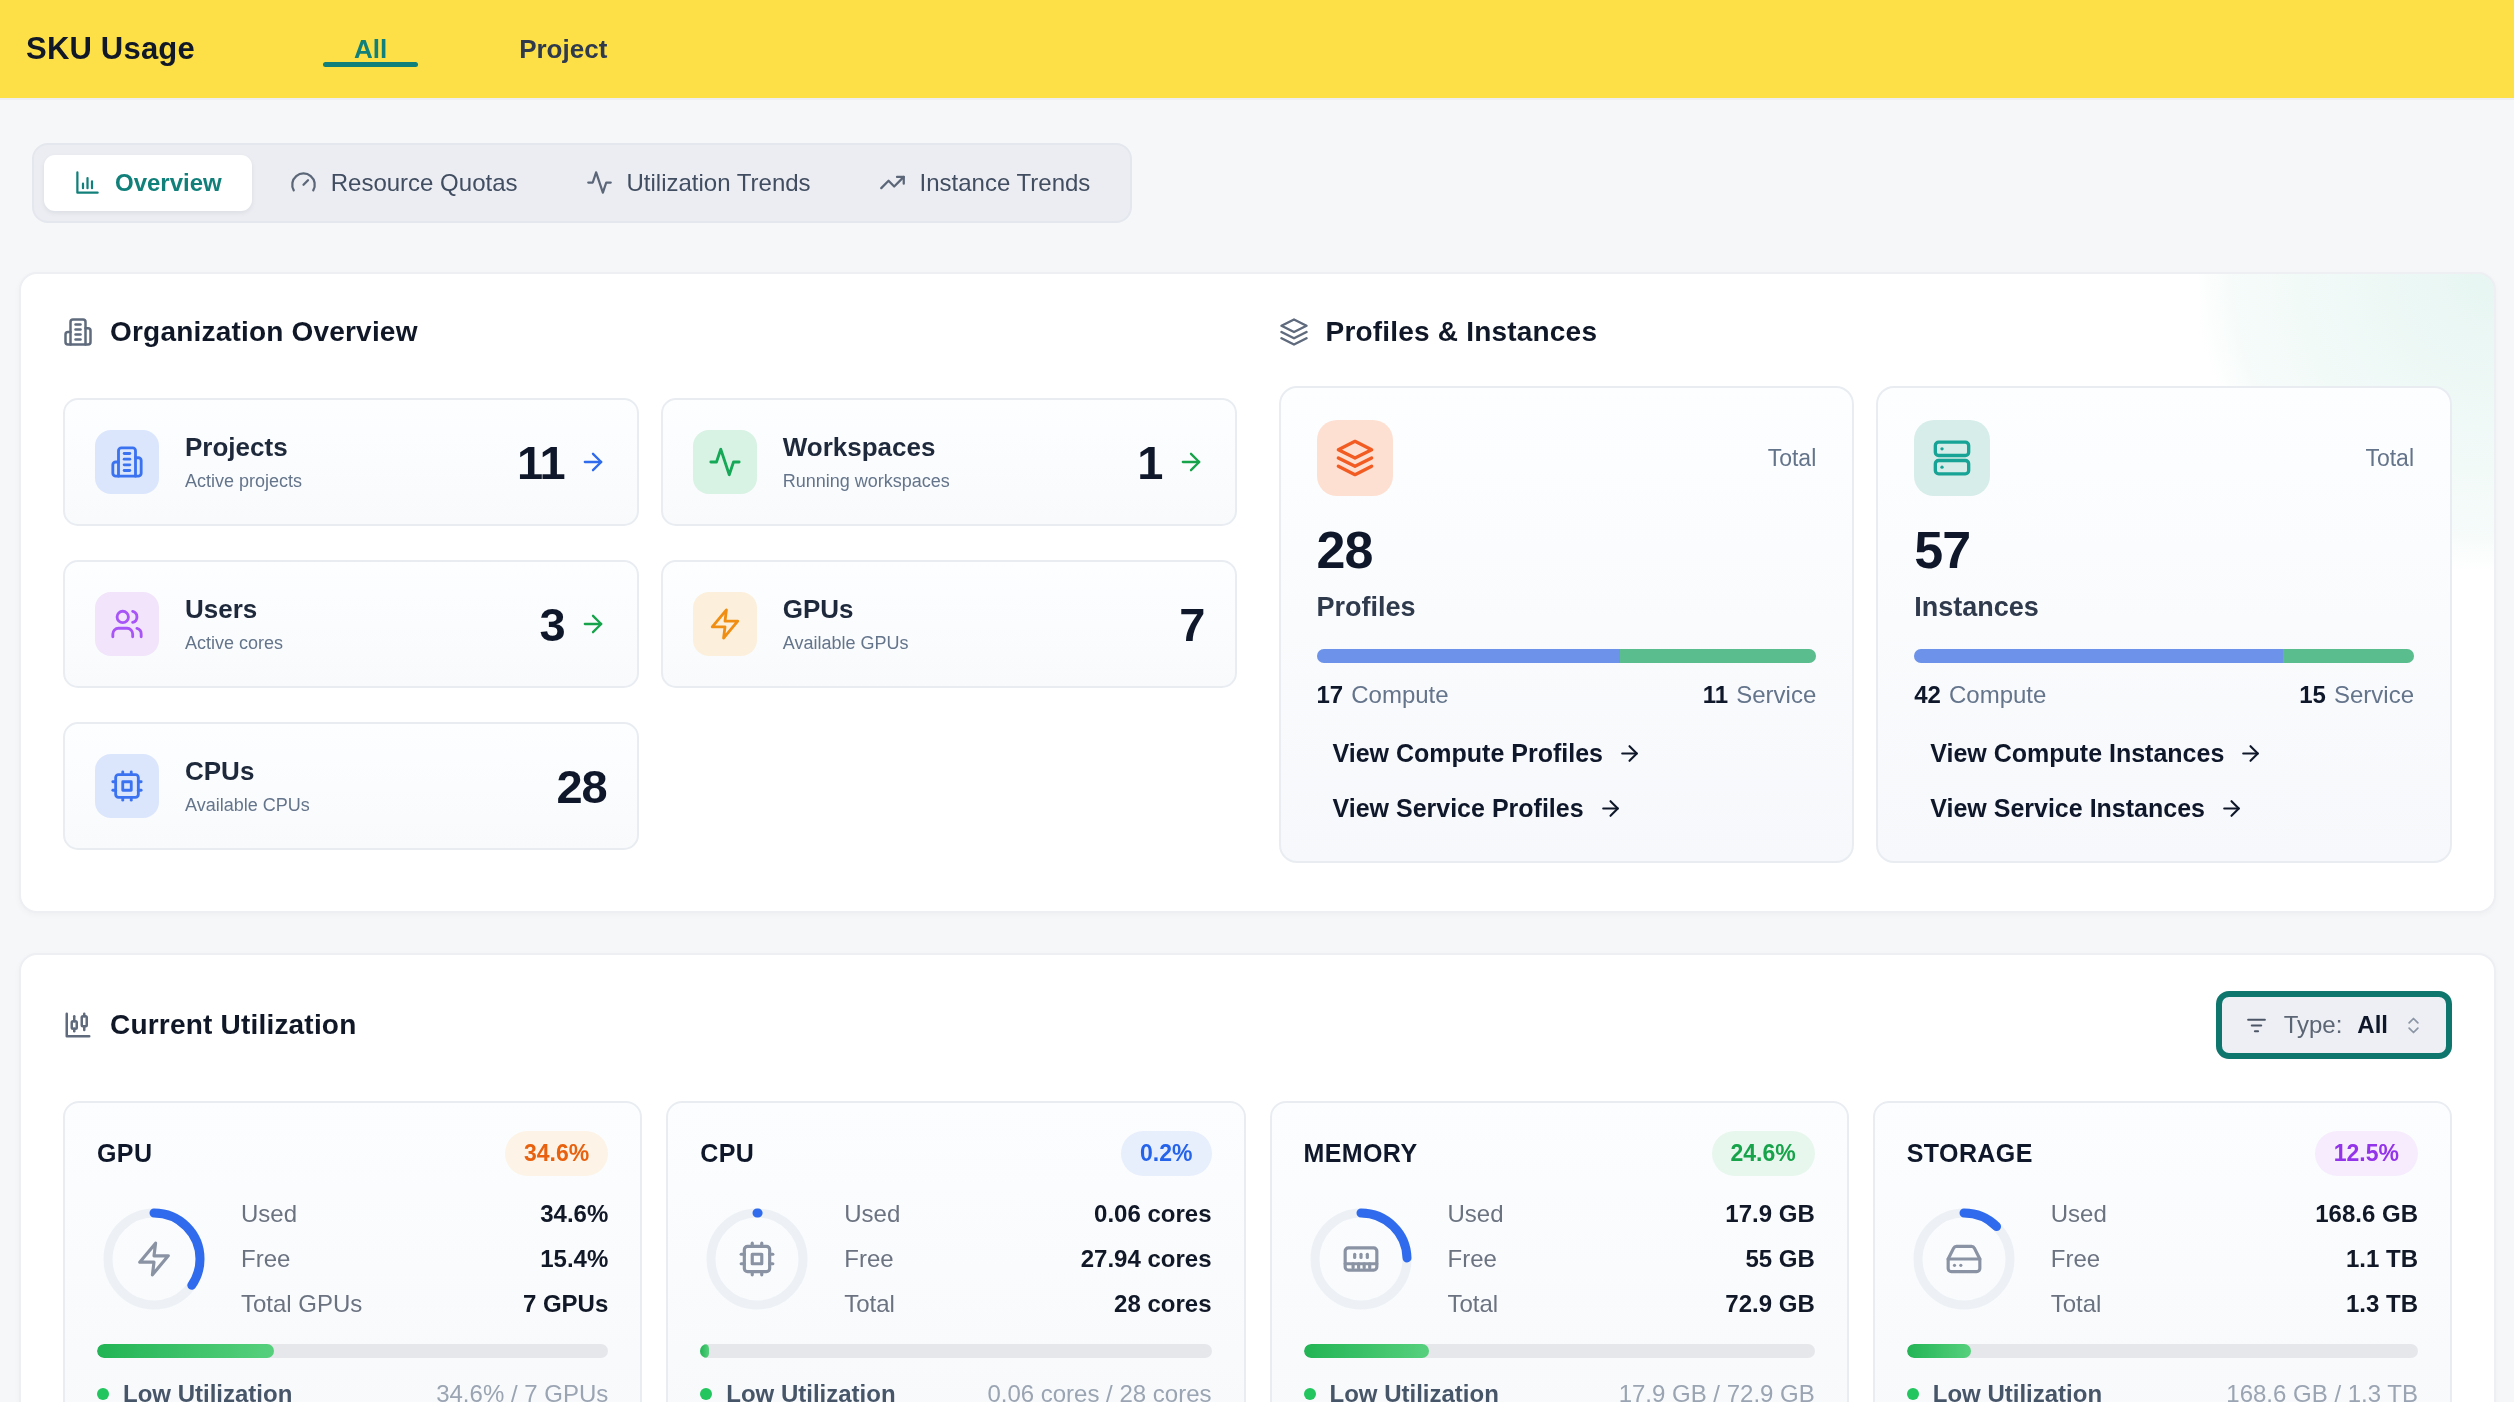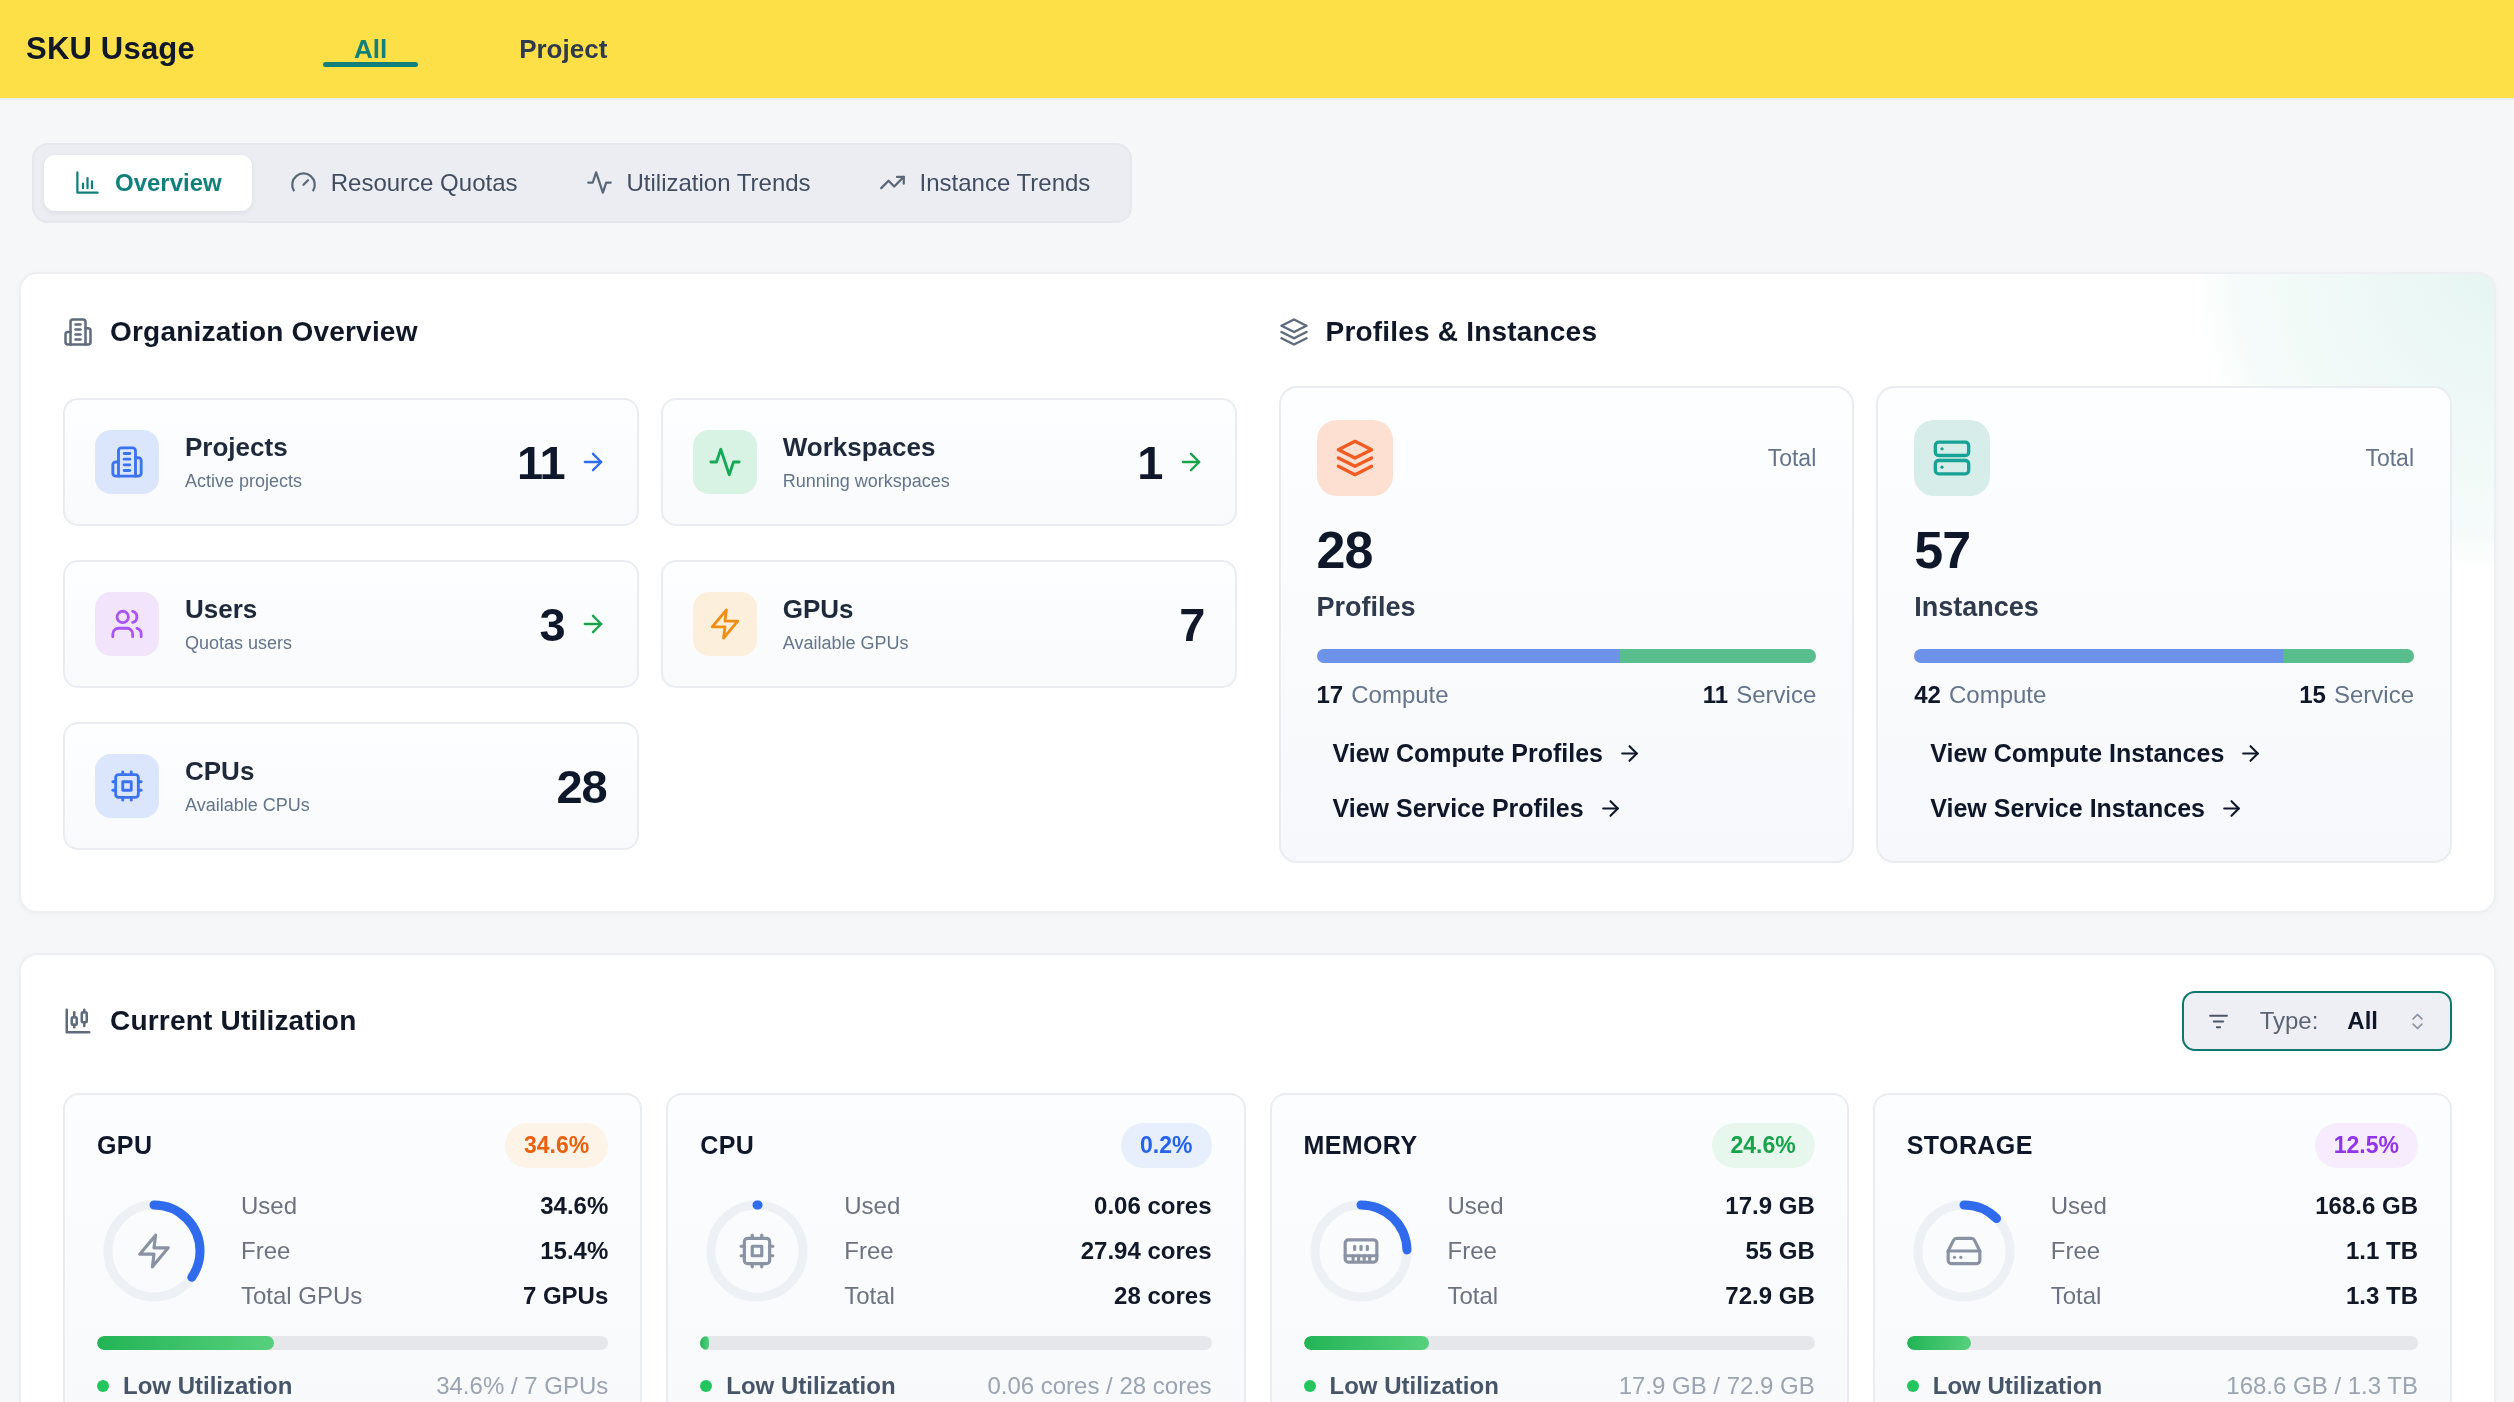--- a/index.html
+++ b/index.html
@@ -99,21 +99,21 @@
   .pi-counts { display:flex; justify-content:space-between; margin-top:18px; font-size:24px; color:#64748b; }
   .pi-counts b { color:#0f172a; font-weight:700; margin-right:8px; }
   .pi-links { margin-top:30px; padding-left:16px; }
   .pi-link { display:flex; align-items:center; gap:14px; font-size:25px; font-weight:700; color:#0f172a; cursor:pointer; }
   .pi-link + .pi-link { margin-top:26px; }
   .pi-link .ic { width:25px; height:25px; }
 
   
   .util-head { display:flex; align-items:center; justify-content:space-between; margin-bottom:0; }
   .filter-btn {
-    display:flex; align-items:center; gap:29px; background:#edeff4; border:2px solid #0f766e;
+    display:flex; align-items:center; gap:15px; background:#edeff4; border:6px solid #0f766e;
     border-radius:13px; padding:14px 22px; cursor:pointer;
   }
   .filter-btn .funnel { width:25px; height:25px; color:#4b5565; }
   .filter-label { font-size:24px; color:#5b6574; }
   .filter-value { font-size:24px; font-weight:700; color:#0f172a; }
   .filter-btn .updown { width:21px; height:21px; color:#8b95a5; }
 
   .util-grid { display:grid; grid-template-columns:repeat(4,1fr); gap:24px; margin-top:42px; }
   .ucard {
     border:2px solid #e9edf2; border-radius:16px; padding:28px 32px 30px;
@@ -345,21 +345,21 @@
         </div>
 
         <div class="org-card clickable">
           <div class="tile" style="background: rgb(241, 228, 251); color: rgb(168, 85, 247);">
             <svg class="ic" viewBox="0 0 24 24">
                 <use href="#i-users"></use>
               </svg>
           </div>
           <div class="org-txt">
             <div class="org-title">Users</div>
-            <div class="org-sub">Quotas users</div>
+            <div class="org-sub">Active cores</div>
           </div>
           <div class="org-right">
             <span class="org-val">3</span>
             <span class="org-arrow" style="color: rgb(22, 163, 74);">
                 <svg class="ic" viewBox="0 0 24 24">
                   <use href="#i-arrow"></use>
                 </svg>
               </span>
           </div>
         </div>

